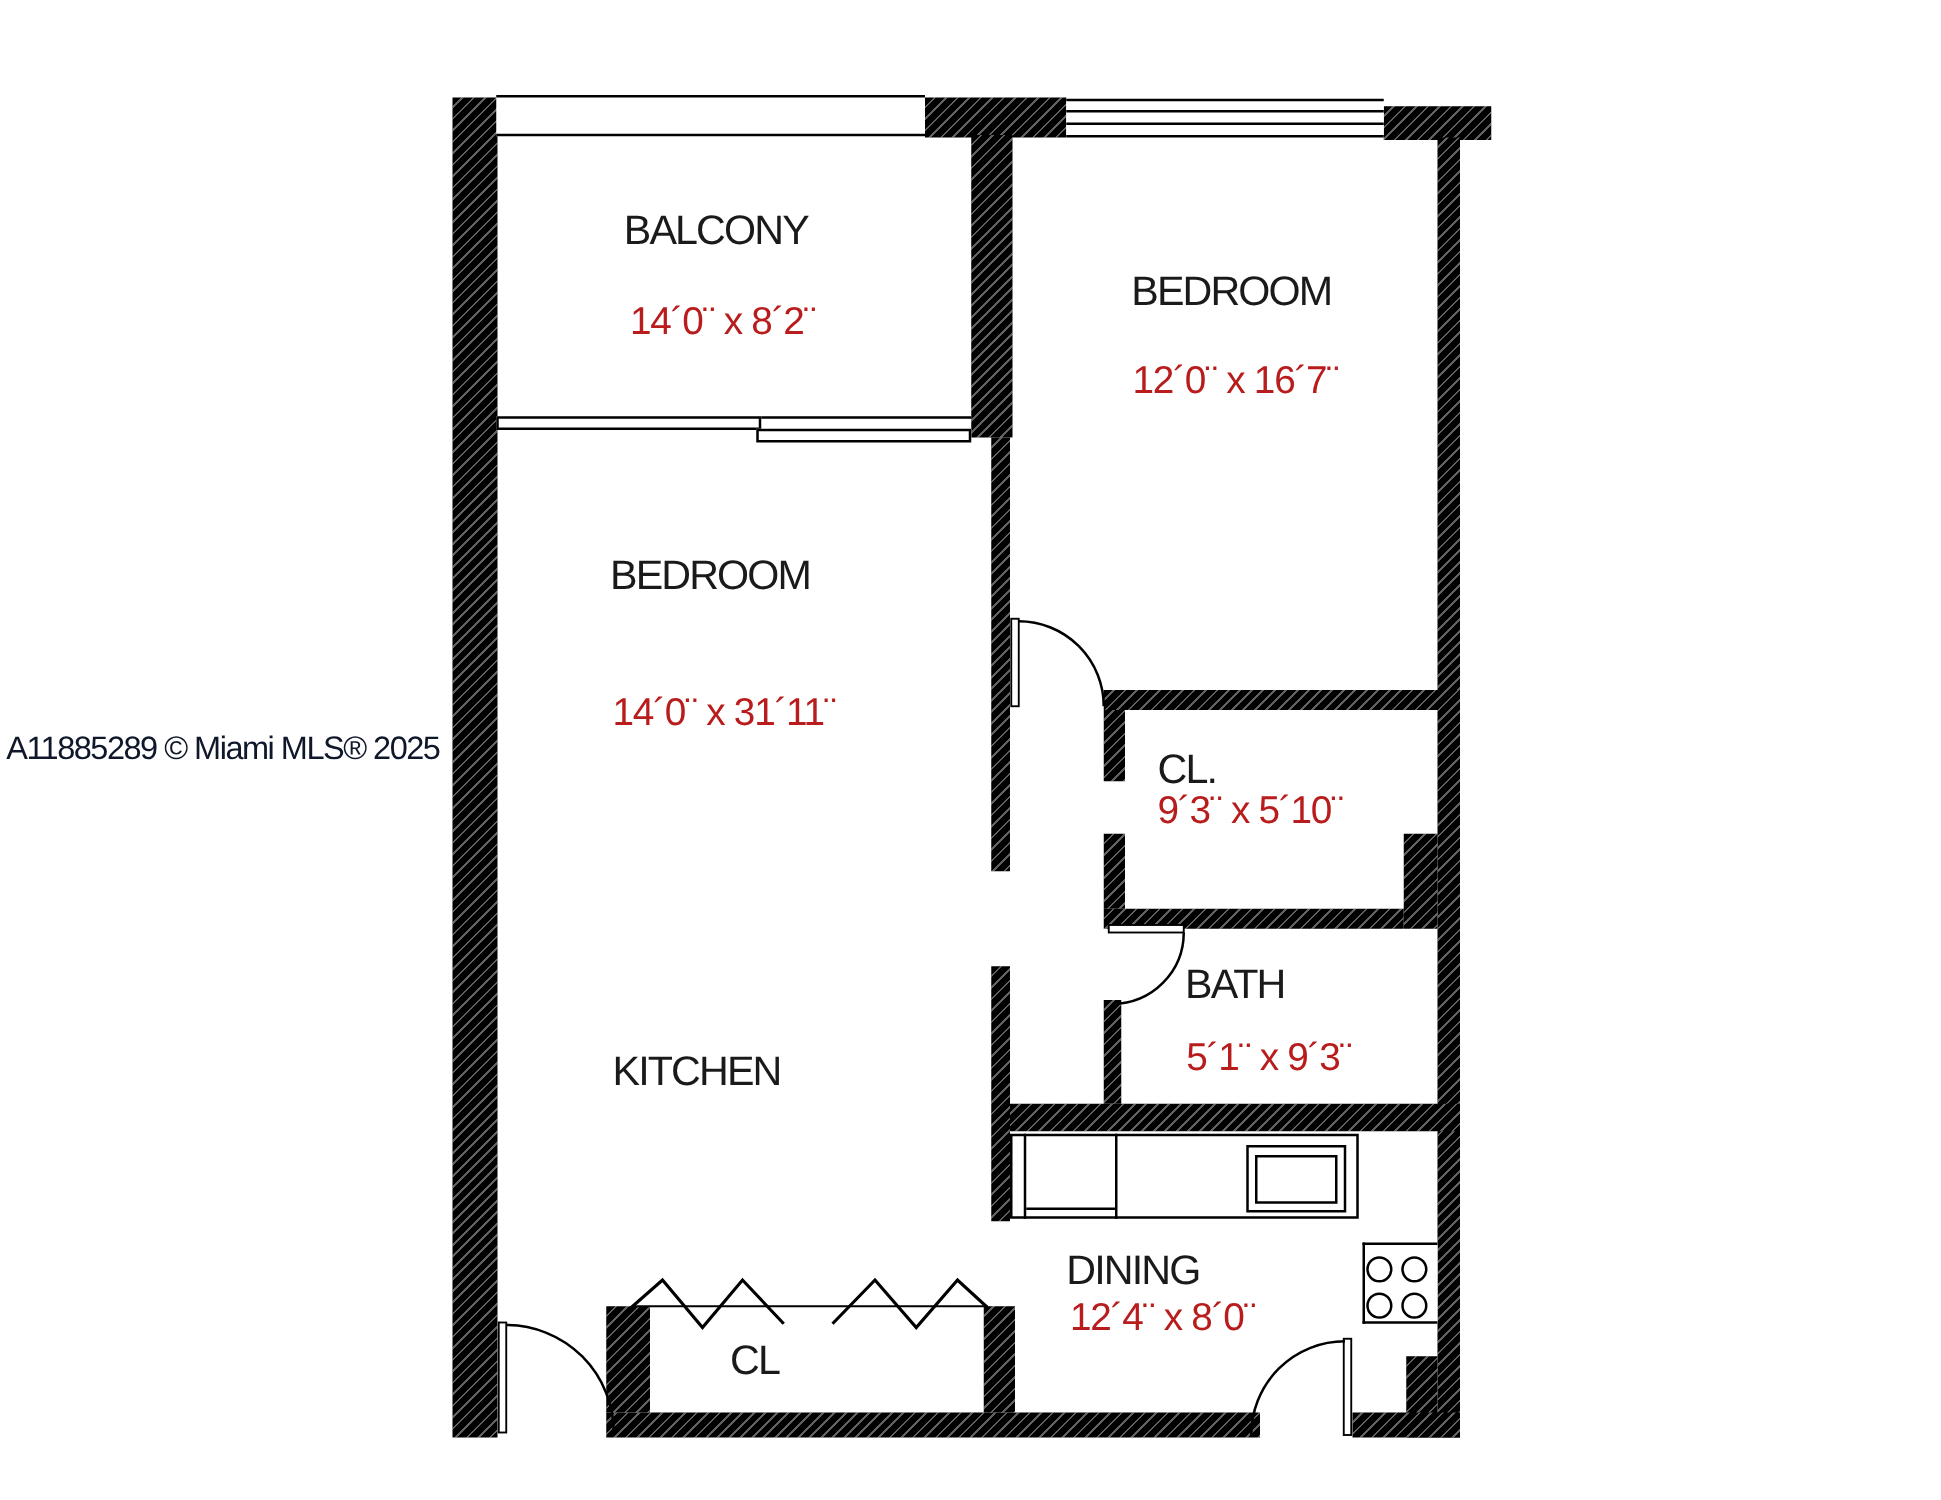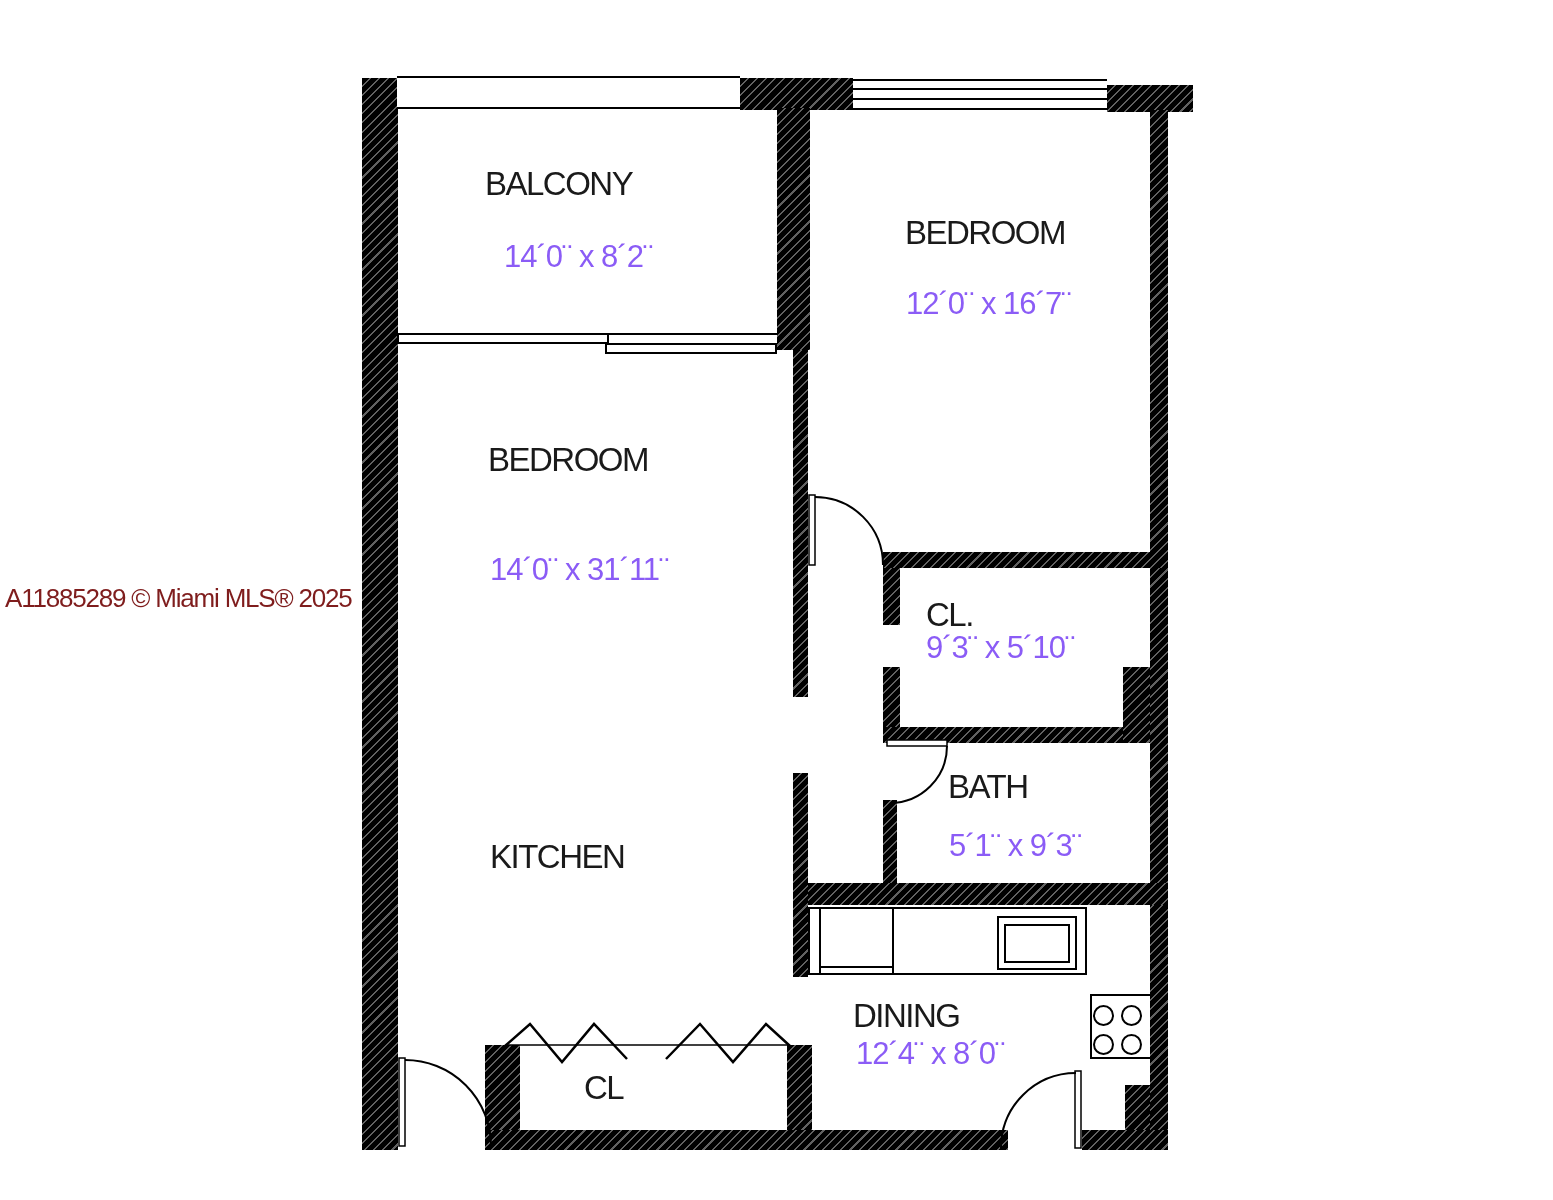--- a/index.html
+++ b/index.html
@@ -10,22 +10,22 @@
   .wall{
     position:absolute;
     background-color:#000;
     background-image:repeating-linear-gradient(135deg, rgba(255,255,255,0) 0 5px, rgba(255,255,255,.38) 5px 6.5px);
   }
   .thinline{position:absolute;background:#000;}
   .outlined{position:absolute;background:#fff;border:2px solid #000;box-sizing:border-box;}
   .openbox{position:absolute;background:#fff;box-sizing:border-box;}
   .burner{position:absolute;width:21px;height:21px;border:2px solid #000;border-radius:50%;box-sizing:border-box;background:#fff;}
   .label{position:absolute;color:#1a1a1a;font-size:33px;letter-spacing:-1.5px;line-height:1;white-space:nowrap;}
-  .dims{position:absolute;color:#8b5cf6;font-size:31px;letter-spacing:-1px;line-height:1;white-space:nowrap;}
-  .watermark{position:absolute;left:5px;top:584px;color:#7f1d1d;font-size:26px;letter-spacing:-1.2px;line-height:1.1;white-space:nowrap;}
+  .dims{position:absolute;color:#b91c1c;font-size:31px;letter-spacing:-1px;line-height:1;white-space:nowrap;}
+  .watermark{position:absolute;left:5px;top:584px;color:#0f172a;font-size:26px;letter-spacing:-1.2px;line-height:1.1;white-space:nowrap;}
   svg{position:absolute;left:0;top:0;}
 </style>
 </head>
 <body>
 
 <div id="plan">
 
   <div class="watermark">A11885289 © Miami MLS® 2025</div>
 
   <div class="wall" style="left:362px;top:78px;width:36px;height:1072px"></div>
@@ -80,21 +80,21 @@
     <path d="M947,746 A57,57 0 0 1 890,803" fill="none" stroke="#000" stroke-width="2"></path>
 
     <rect x="1075" y="1071" width="6" height="77" fill="#fff" stroke="#000" stroke-width="1.5"></rect>
     <path d="M1076,1073 A75,75 0 0 0 1001,1148" fill="none" stroke="#000" stroke-width="2"></path>
 
     <line x1="507" y1="1045" x2="790" y2="1045" stroke="#000" stroke-width="1.5"></line>
     <polyline points="505,1046 530,1024 562,1062 594,1024 627,1059" fill="none" stroke="#000" stroke-width="2.5"></polyline>
     <polyline points="666,1059 700,1024 733,1062 766,1024 790,1046" fill="none" stroke="#000" stroke-width="2.5"></polyline>
   </svg>
 
-  <div class="label" style="left:485px;top:167px">BALCONY</div>
+  <div class="label" style="left:499px;top:167px">BALCONY</div>
   <div class="dims" style="left:504px;top:241px">14´0¨ x 8´2¨</div>
 
   <div class="label" style="left:905px;top:216px">BEDROOM</div>
   <div class="dims" style="left:906px;top:288px">12´0¨ x 16´7¨</div>
 
   <div class="label" style="left:488px;top:443px">BEDROOM</div>
   <div class="dims" style="left:490px;top:554px">14´0¨ x 31´11¨</div>
 
   <div class="label" style="left:490px;top:840px">KITCHEN</div>
 

